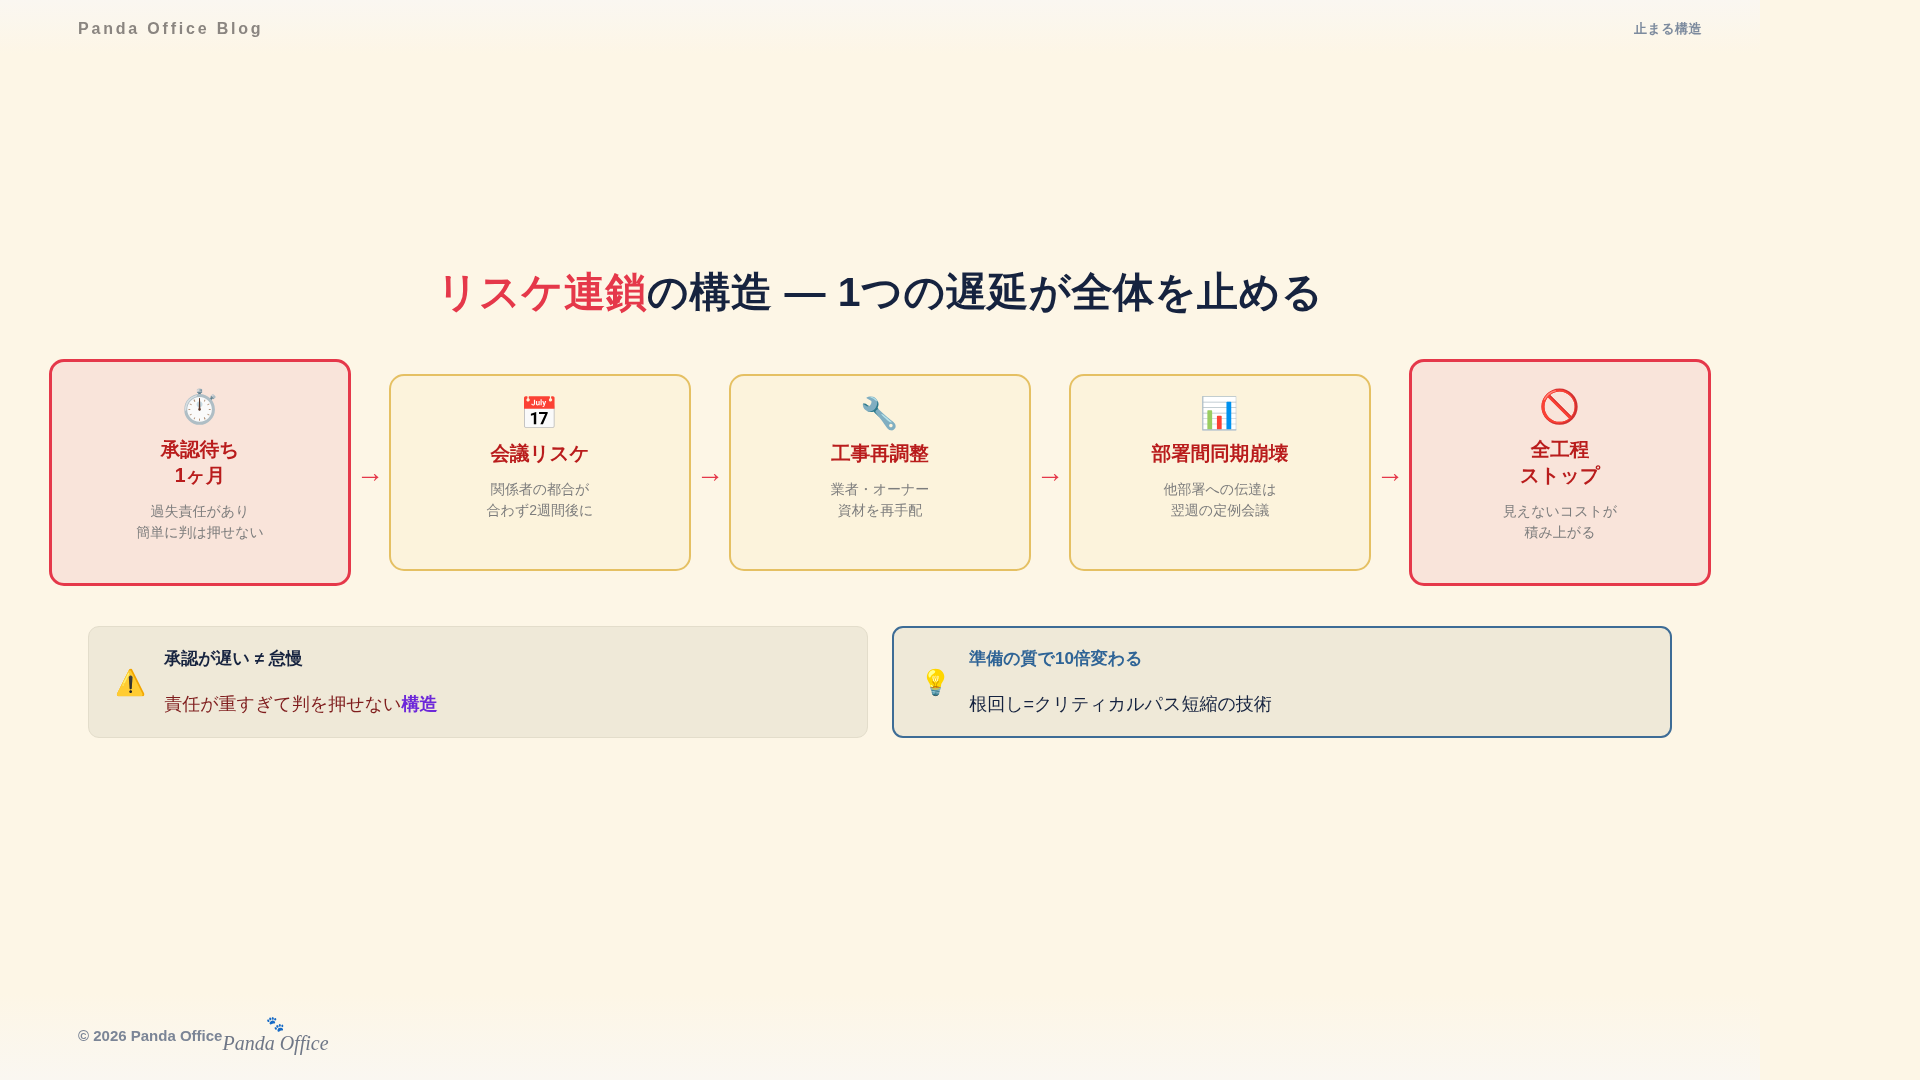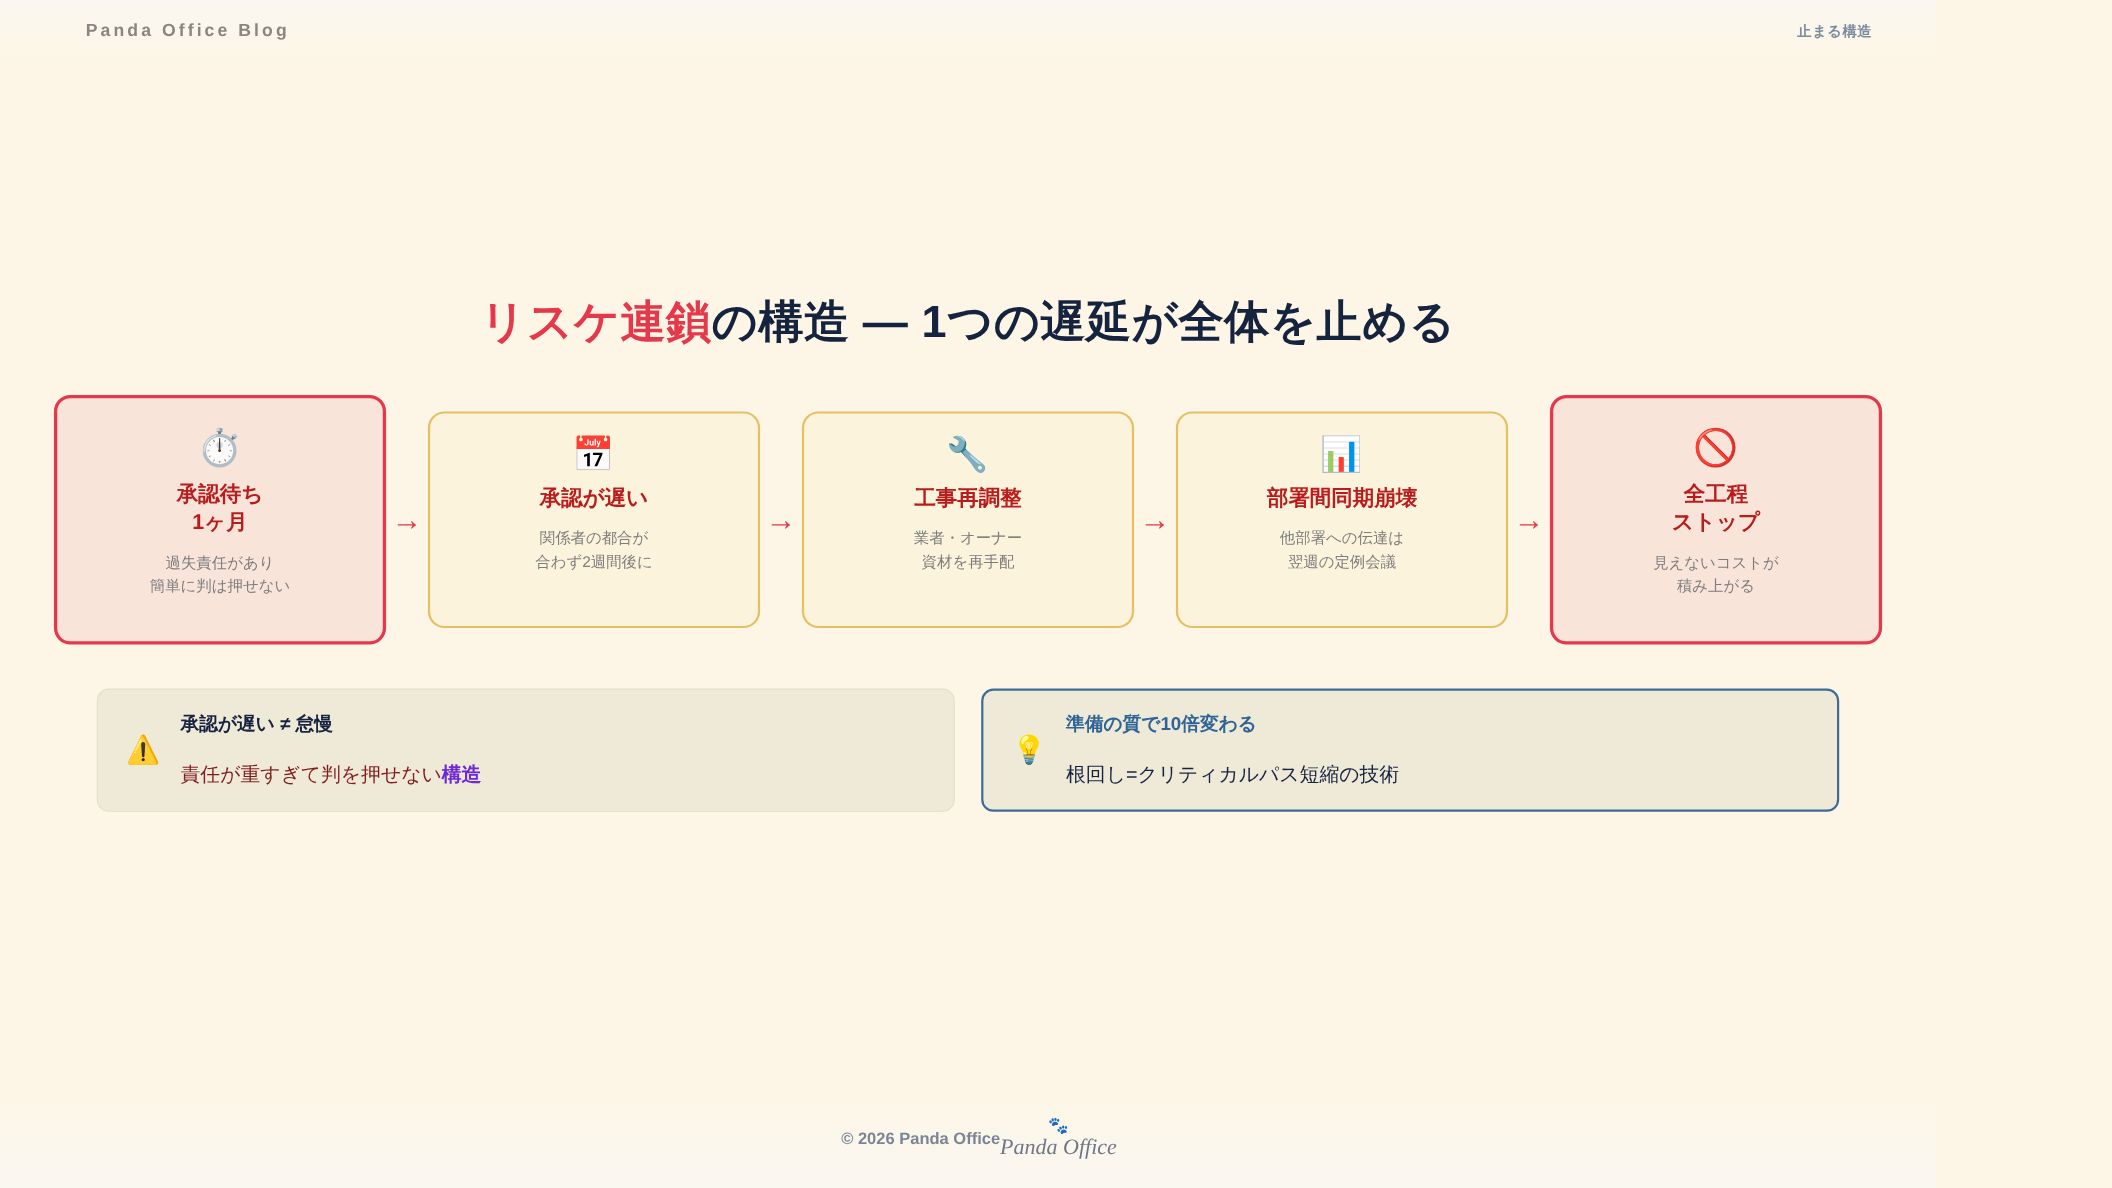--- a/index.html
+++ b/index.html
@@ -130,21 +130,21 @@
   .callout-line1 { font-size:17px; font-weight:700; line-height:1.25; }
   .callout.warn .callout-line1 { color:#16233f; }
   .callout.tip  .callout-line1 { color:#2f6496; }
   .callout-line2 { font-size:18px; line-height:1.25; color:#16233f; }
   .callout-line2 .red { color:#7f1d1d; font-weight:400; }
   .callout-line2 .dark { color:#6d28d9; font-weight:700; }
 
   
   .site-footer {
     flex:0 0 86px;
-    display:flex; align-items:center; justify-content:center;
+    display:flex; align-items:center; justify-content:flex-start;
     padding:0 58px 4px 78px;
   }
   .copyright { font-size:15px; font-weight:700; color:#7b8596; }
   .footer-logo {
     display:flex; flex-direction:column; align-items:center; gap:1px;
   }
   .paw { font-size:15px; line-height:1; color:#7b8596; }
   .footer-name {
     font-family:"Liberation Serif","DejaVu Serif",serif;
     font-size:20px; color:#6f7787;font-style:italic;
@@ -174,21 +174,21 @@
           <div class="card-title">承認待ち
 1ヶ月</div>
           <div class="card-desc">過失責任があり
 簡単に判は押せない</div>
         </div>
 
         <div class="arrow">→</div>
 
         <div class="card normal">
           <div class="card-icon">📅</div>
-          <div class="card-title">承認が遅い</div>
+          <div class="card-title">会議リスケ</div>
           <div class="card-desc">関係者の都合が
 合わず2週間後に</div>
         </div>
 
         <div class="arrow">→</div>
 
         <div class="card normal">
           <div class="card-icon">🔧</div>
           <div class="card-title">工事再調整</div>
           <div class="card-desc">業者・オーナー

